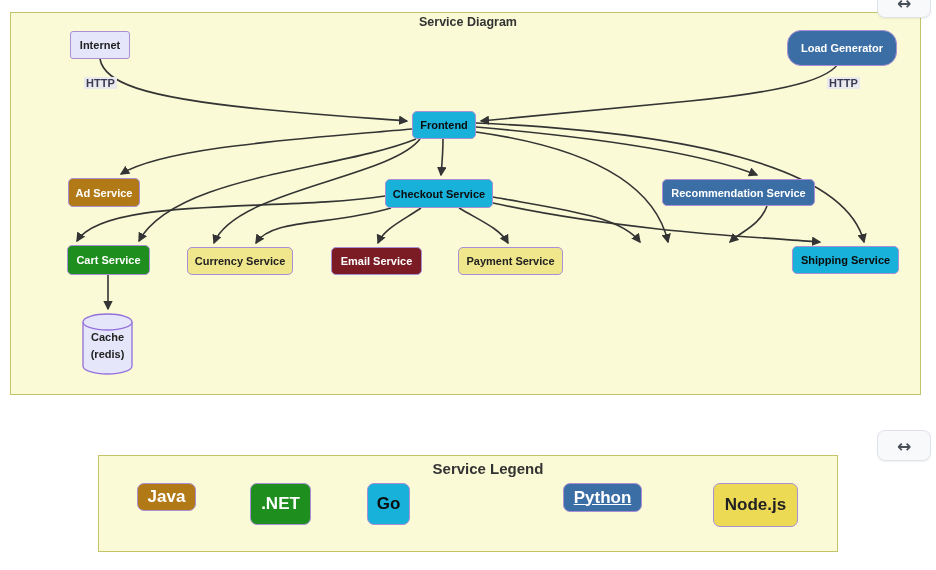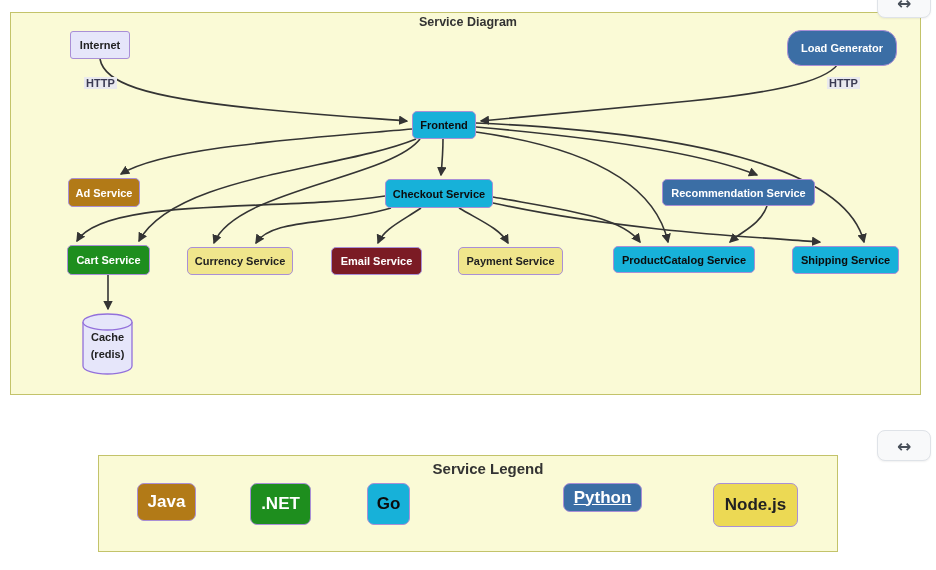--- a/index.html
+++ b/index.html
@@ -77,39 +77,38 @@
   <div class="node c-lavender sq" style="left:70px;top:31px;width:60px;height:28px;">Internet</div>
   <div class="node c-blue stadium" style="left:787px;top:30px;width:110px;height:36px;">Load Generator</div>
   <div class="node c-cyan" style="left:412px;top:111px;width:64px;height:28px;">Frontend</div>
   <div class="node c-brown" style="left:68px;top:178px;width:72px;height:29px;">Ad Service</div>
   <div class="node c-cyan" style="left:385px;top:179px;width:108px;height:29px;">Checkout Service</div>
   <div class="node c-blue" style="left:662px;top:179px;width:153px;height:27px;">Recommendation Service</div>
   <div class="node c-green" style="left:67px;top:245px;width:83px;height:30px;">Cart Service</div>
   <div class="node c-khaki" style="left:187px;top:247px;width:106px;height:28px;">Currency Service</div>
   <div class="node c-maroon" style="left:331px;top:247px;width:91px;height:28px;">Email Service</div>
   <div class="node c-khaki" style="left:458px;top:247px;width:105px;height:28px;">Payment Service</div>
-  <div class="node c-cyan" style="left:613px;top:246px;width:142px;height:27px;">ProductCatalog Service</div>
   <div class="node c-cyan" style="left:792px;top:246px;width:107px;height:28px;">Shipping Service</div>
 
   <div class="cylinder" style="left:82px;top:313px;width:51px;height:62px;">
     <svg width="51" height="62" viewBox="0 0 51 62">
       <path d="M1,9 L1,53 A24.5,8 0 0 0 50,53 L50,9" fill="#e6e6fa" stroke="#9370db" stroke-width="1.3"></path>
       <ellipse cx="25.5" cy="9" rx="24.5" ry="8" fill="#e6e6fa" stroke="#9370db" stroke-width="1.3"></ellipse>
     </svg>
     <div class="cyl-label">
       <div>Cache</div>
       <div>(redis)</div>
     </div>
   </div>
 
   <button class="resize-btn" style="left:877px;top:-13px;">↔</button>
   <button class="resize-btn" style="left:877px;top:430px;">↔</button>
 
   <div class="panel" style="left:98px;top:455px;width:740px;height:97px;"></div>
   <div class="panel-title legend-title" style="top:460px;left:98px;width:740px;">Service Legend</div>
 
-  <div class="legend-item c-brown" style="left:137px;top:483px;width:59px;height:38px;">Java</div>
+  <div class="legend-item c-brown" style="left:137px;top:483px;width:59px;height:28px;">Java</div>
   <div class="legend-item c-green" style="left:250px;top:483px;width:61px;height:42px;">.NET</div>
   <div class="legend-item c-cyan" style="left:367px;top:483px;width:43px;height:42px;">Go</div>
   <div class="legend-item c-blue" style="left:563px;top:483px;width:79px;height:29px;text-decoration:underline;">Python</div>
   <div class="legend-item c-yellow" style="left:713px;top:483px;width:85px;height:44px;">Node.js</div>
 
 </div>
 
 </body></html>

